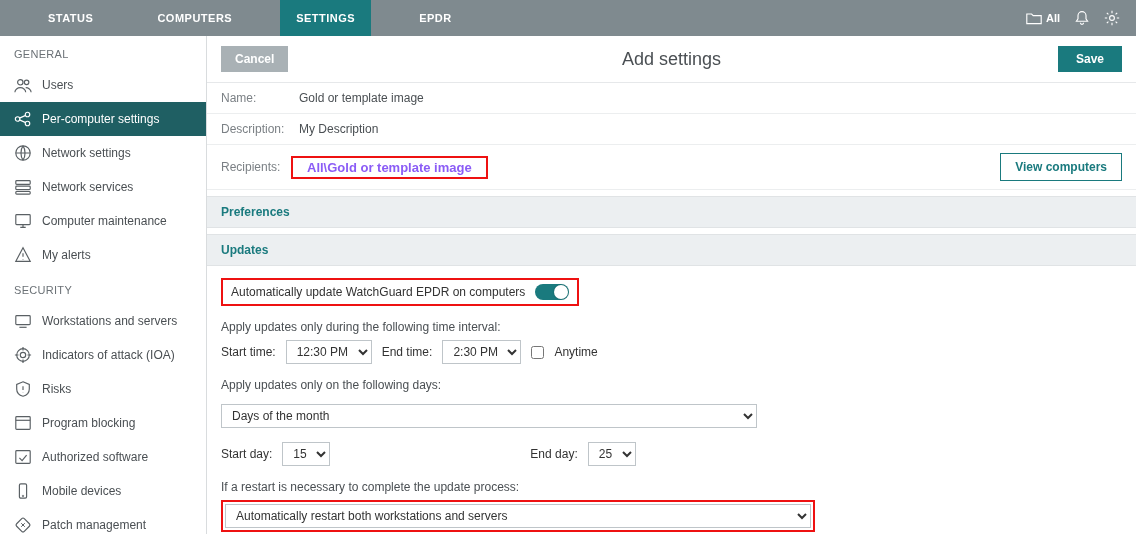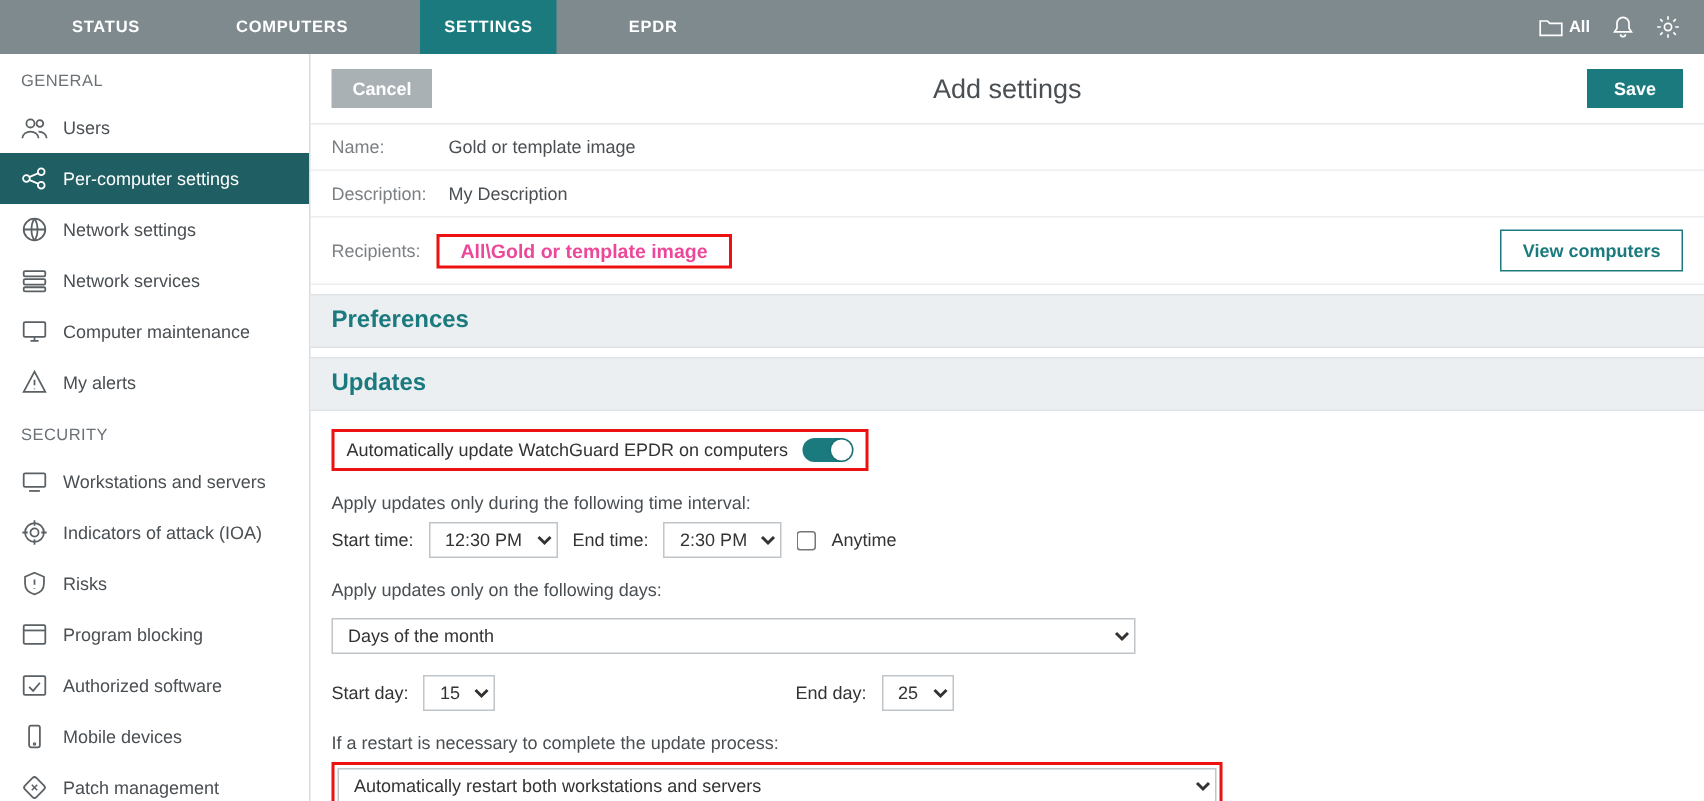--- a/index.html
+++ b/index.html
@@ -30,25 +30,25 @@
   .title-row { display: flex; align-items: center; padding: 10px 14px 10px; border-bottom: 1px solid #e6e8ea; position: relative; }
   .btn-cancel { background: #a9b1b5; color: #fff; border: none; padding: 6px 14px; font-size: 12px; font-weight: 600; cursor: pointer; }
   .btn-save { background: #1a7a7e; color: #fff; border: none; padding: 6px 18px; font-size: 12px; font-weight: 600; cursor: pointer; }
   .page-title { position: absolute; left: 50%; transform: translateX(-50%); font-size: 18px; color: #4a4f53; font-weight: 400; }
   .title-row .spacer { flex: 1; }
 
   .form-row { display: flex; align-items: center; padding: 8px 14px; border-bottom: 1px solid #eceeef; }
   .form-row .label { width: 70px; color: #7b8085; font-size: 12px; }
   .form-row .value { color: #4a4f53; font-size: 12px; padding-left: 8px; }
   .recipients-row { position: relative; }
-  .recipients-link { color: #ec4899; font-weight: 700; font-size: 13px; padding: 6px 10px; }
+  .recipients-link { color: #8b5cf6; font-weight: 700; font-size: 13px; padding: 6px 10px; }
   .highlight-box { border: 2px solid #e11; padding: 2px 4px; display: inline-block; }
   .btn-view { border: 1px solid #1a7a7e; color: #1a7a7e; background: #fff; padding: 6px 14px; font-size: 12px; font-weight: 600; cursor: pointer; margin-left: auto; }
 
-  .section-header { background: #eceff1; padding: 8px 14px; color: #1a7a7e; font-weight: 700; font-size: 16px; border-top: 1px solid #e0e3e5; border-bottom: 1px solid #e0e3e5; margin-top: 6px; }
+  .section-header { background: #eceff1; padding: 8px 14px; color: #1a7a7e; font-weight: 700; font-size: 12px; border-top: 1px solid #e0e3e5; border-bottom: 1px solid #e0e3e5; margin-top: 6px; }
   .section-header:first-of-type { margin-top: 10px; }
 
   .content-block { padding: 12px 14px; }
   .toggle { width: 34px; height: 16px; border-radius: 10px; background: #1a7a7e; position: relative; }
   .toggle::after { content: ""; display: block; width: 14px; height: 14px; border-radius: 50%; background: #fff; position: absolute; top: 1px; right: 1px; box-shadow: 0 0 2px rgba(0,0,0,0.3); }
 
   .field-label { color: #4a4f53; font-size: 12px; margin-bottom: 6px; display: block; }
   .row-flex { display: flex; align-items: center; gap: 10px; flex-wrap: wrap; }
   select { border: 1px solid #bfc5c9; background: #fff; padding: 3px 6px; font-size: 12px; color: #333; }
   select.wide { width: 536px; }

